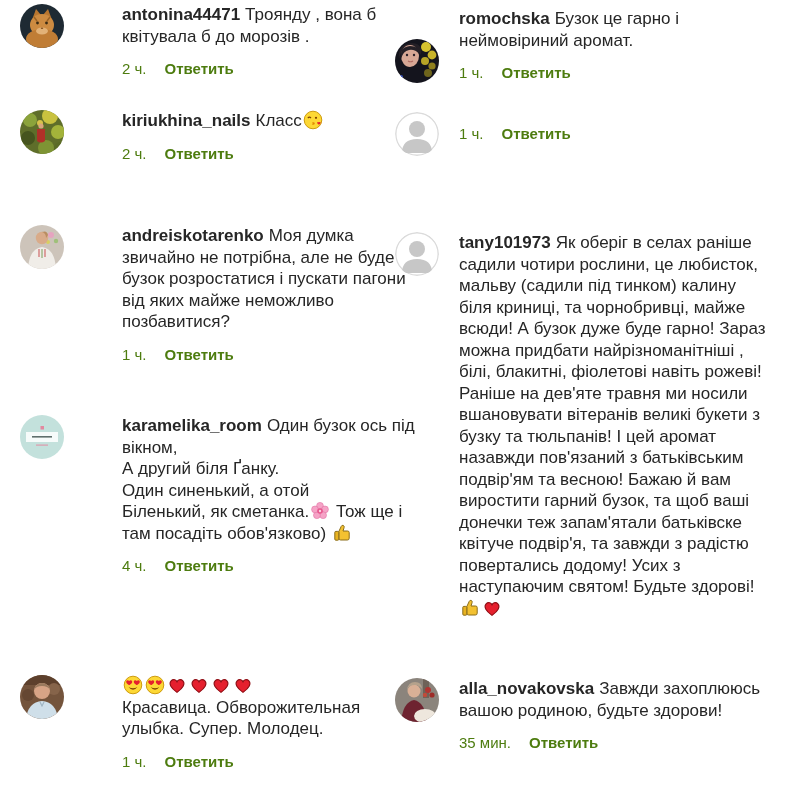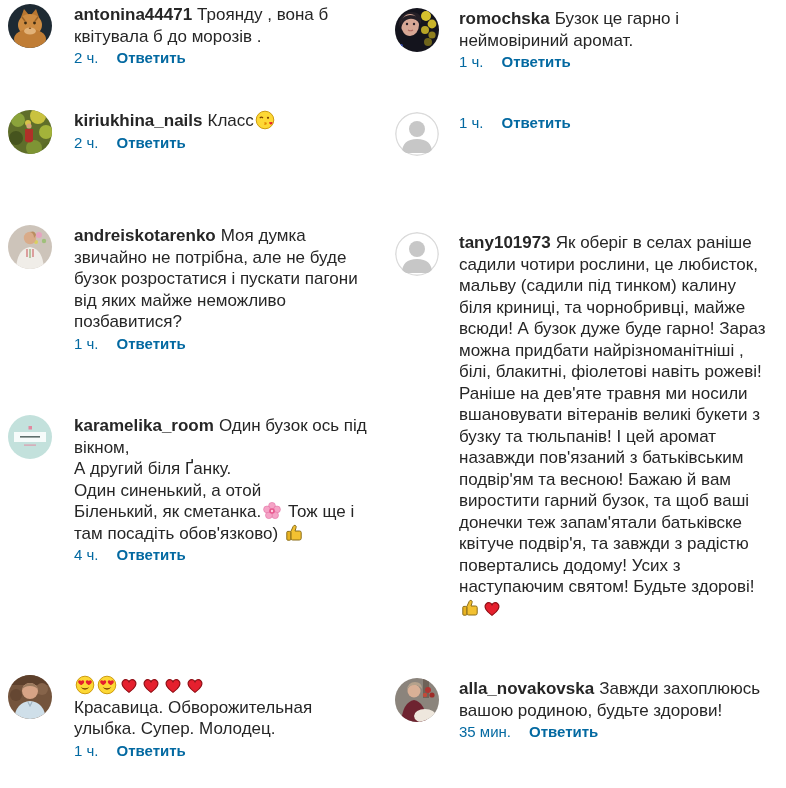--- a/index.html
+++ b/index.html
@@ -5,30 +5,30 @@
   html,body{margin:0;padding:0;}
   body{
     width:786px;height:788px;background:#ffffff;overflow:hidden;position:relative;
     font-family:"Liberation Sans",sans-serif;color:#262626;
     -webkit-font-smoothing:antialiased;
   }
   .col{position:absolute;top:0;height:788px;}
   #col-left{left:0;width:393px;}
   #col-right{left:393px;width:393px;}
   .comment{position:absolute;display:flex;align-items:flex-start;}
-  #col-left .comment{left:8px;}
+  #col-left .comment{left:20px;gap:36px;}
   #col-right .comment{left:2px;}
   .avatar{width:44px;height:44px;border-radius:50%;overflow:hidden;flex:none;cursor:pointer;}
   .avatar svg{display:block;width:44px;height:44px;}
   .content{min-width:0;}
   #col-left .content{margin-left:22px;width:302px;}
   #col-right .content{margin-left:20px;width:312px;}
   .text-block{font-size:17px;line-height:21.5px;white-space:pre-wrap;word-wrap:break-word;}
   .username{font-weight:700;margin-right:5px;cursor:pointer;}
-  .meta{margin-top:1px;display:flex;gap:18px;font-size:15px;line-height:20px;color:#0369a1;}
+  .meta{margin-top:12px;display:flex;gap:18px;font-size:15px;line-height:20px;color:#4d7c0f;}
   .reply{font-weight:600;cursor:pointer;}
   .emoji{display:inline-block;width:20px;height:20px;vertical-align:-4px;margin:0 1px;}
   .emoji svg{display:block;width:20px;height:20px;}
 </style>
 </head>
 <body>
 
 <div>
   <div class="col" id="col-left">
       <div class="comment" style="top: 4px;">
@@ -174,21 +174,21 @@
                 </svg></span>
 Красавица. Обворожительная улыбка. Супер. Молодец.</span></div>
       <div class="meta">
             <span>1 ч.</span>
             <span class="reply">Ответить</span>
           </div>
     </div>
   </div>
     </div>
   <div class="col" id="col-right">
-      <div class="comment" style="top: 8px;">
+      <div class="comment" style="top: 8px; align-items: flex-end;">
     <div class="avatar">
           <svg viewBox="0 0 44 44">
             <rect width="44" height="44" fill="#14141d"></rect>
             <path d="M4 20 Q2 6 16 4 Q28 4 26 16 Q22 8 14 9 Q6 10 4 20" fill="#241f26"></path>
             <ellipse cx="15" cy="17" rx="9" ry="11" fill="#d7a795"></ellipse>
             <path d="M6 20 Q4 8 15 7 Q25 7 24 15 Q20 10 14 11 Q8 12 6 20" fill="#241f26"></path>
             <circle cx="12" cy="16" r="1.2" fill="#2a2028"></circle>
             <circle cx="19" cy="16" r="1.2" fill="#2a2028"></circle>
             <path d="M13 22 q2.5 1.5 5 0" stroke="#b06a62" stroke-width="1.2" fill="none"></path>
             <circle cx="31" cy="8" r="5" fill="#d6c22e"></circle>

